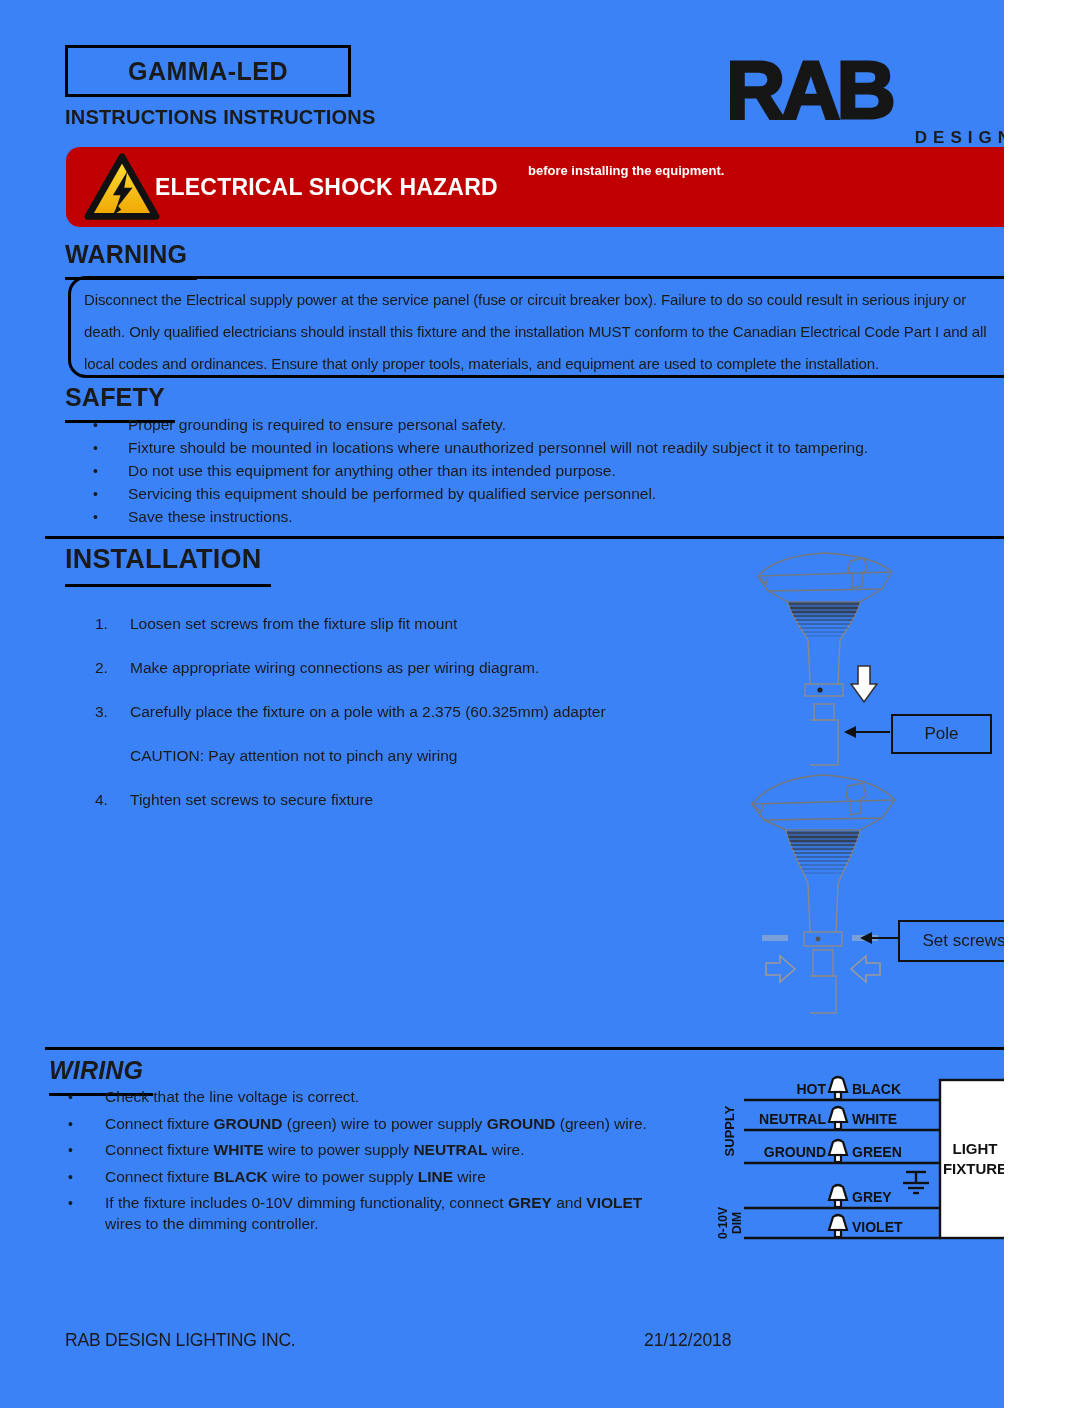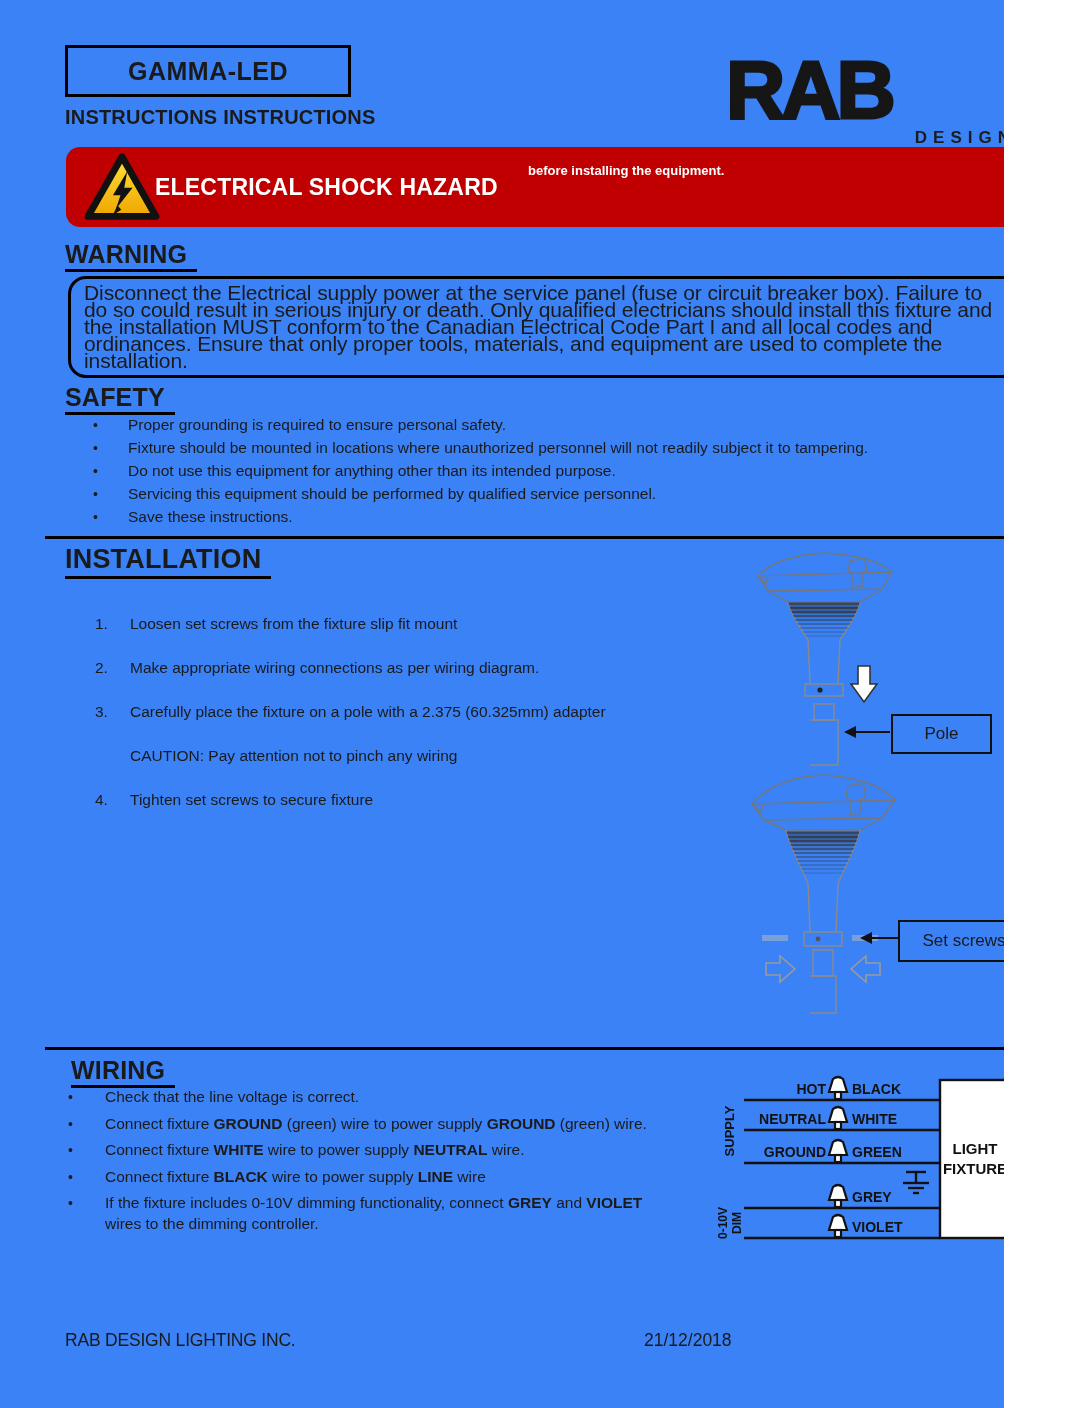--- a/index.html
+++ b/index.html
@@ -22,25 +22,25 @@
   
   .banner{left:66px;top:147px;width:951px;height:80px;border-radius:14px;}
   .banner-title{left:89px;top:27px;color:#fff;font-size:23px;font-weight:bold;letter-spacing:.2px;}
   .banner-right{left:462px;top:13px;width:490px;color:#fff;}
   .banner-right .big{font-size:20px;font-weight:bold;}
   .banner-right .small{font-size:13px;font-weight:bold;}
   .banner-line2{font-size:13px;font-weight:bold;margin-top:3px;}
 
   
   .h{font-weight:bold;font-size:25px;letter-spacing:.2px;border-bottom:3.5px solid #000;
-    display:inline-block;padding:0 10px 0 0;line-height:30px;}
+    display:inline-block;padding:0 10px 8px 0;line-height:30px;}
 
   .warning-h{left:65px;top:239px;}
   .warning-box{left:68px;top:276px;width:920px;height:86px;border:3.5px solid #000;
-    border-radius:18px;padding:5px 13px;font-size:21px;line-height:17px;letter-spacing:-0.1px;}
+    border-radius:18px;padding:5px 13px;font-size:15px;line-height:32px;letter-spacing:-0.1px;}
 
   .safety-h{left:65px;top:382px;}
   .safety-list{left:93px;top:416px;width:910px;}
   .brow{display:flex;margin-bottom:5px;line-height:18px;font-size:15.5px;}
   .safety-list .bdot{width:35px;font-size:14px;}
   .btext{flex:1;}
 
   .divider{left:45px;width:990px;height:2.5px;background:#000;}
   .div1{top:536px;} .div2{top:1047px;}
 
@@ -48,21 +48,21 @@
   .steps{left:95px;top:613px;width:620px;}
   .step{display:flex;margin-bottom:23px;line-height:21px;font-size:15.5px;}
   .step .num{width:35px;}
   .step .stext{flex:1;}
 
   .label-box{border:2px solid #111;display:flex;align-items:center;justify-content:center;
     font-size:17px;}
   .pole-box{left:891px;top:714px;width:97px;height:36px;}
   .screws-box{left:898px;top:920px;width:128px;height:38px;}
 
-  .wiring-h{left:71px;top:1055px;}
+  .wiring-h{left:49px;top:1055px;font-style:italic;}
   .wiring-list{left:68px;top:1087px;width:648px;}
   .wiring-list .brow{margin-bottom:6px;line-height:20.5px;}
   .wiring-list .bdot{width:37px;font-size:14px;}
   .wiring-list .btext{max-width:575px;}
   .bold{font-weight:bold;}
 
   .footer-company{left:65px;top:1330px;font-size:17.5px;letter-spacing:-0.2px;}
   .footer-date{left:604px;top:1330px;font-size:17.5px;margin-left:40px;}
 
   svg text{font-family:"Liberation Sans",sans-serif;}

